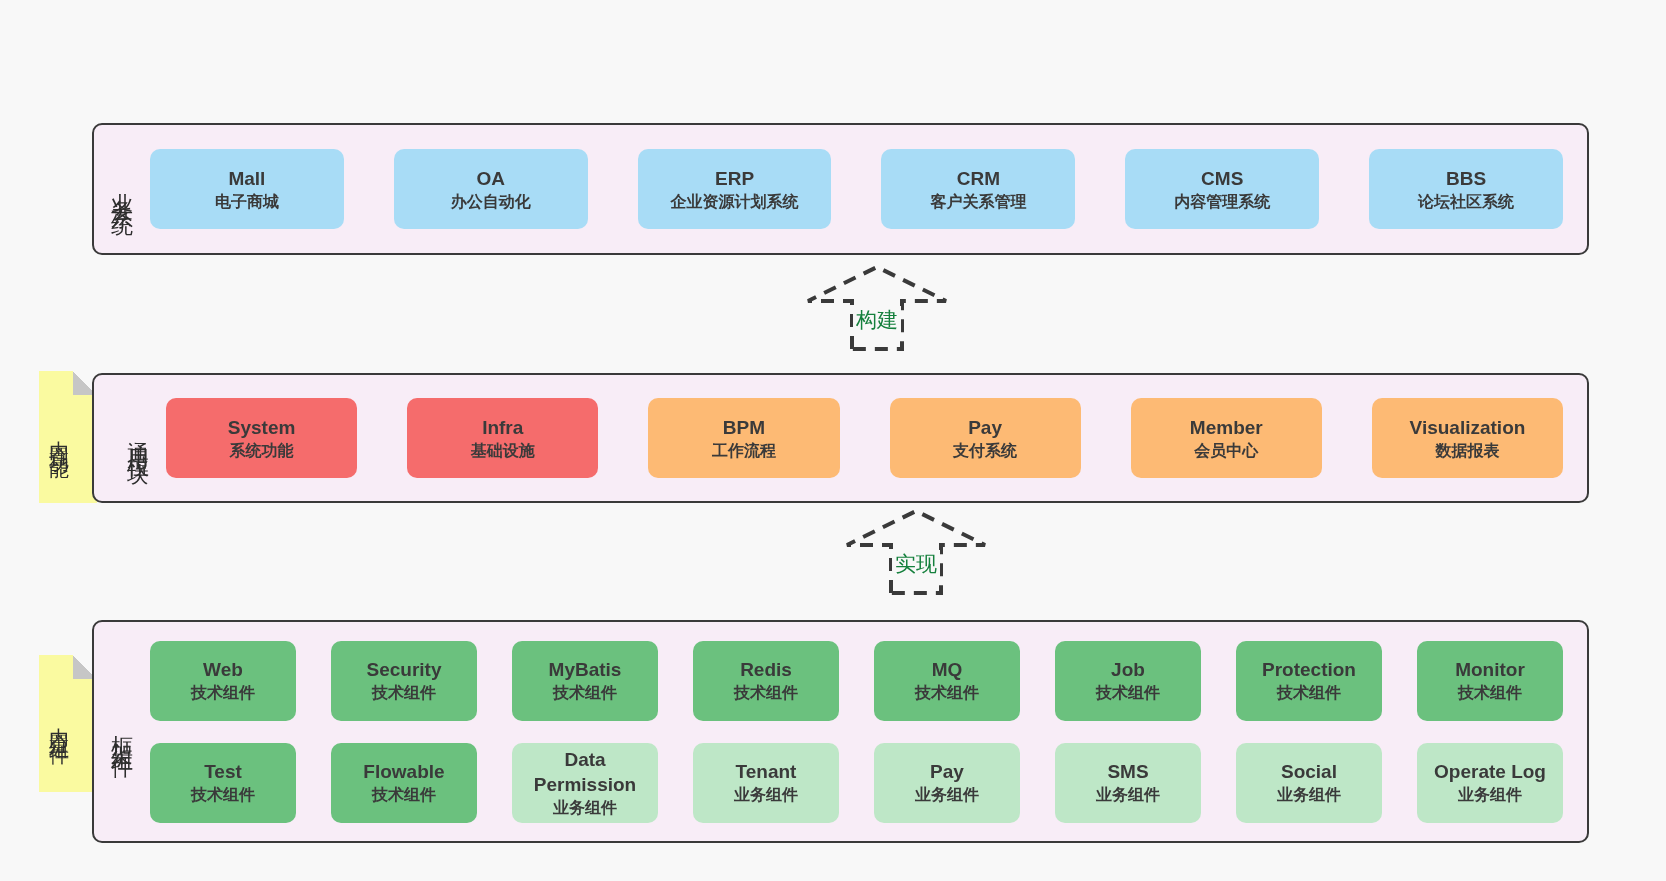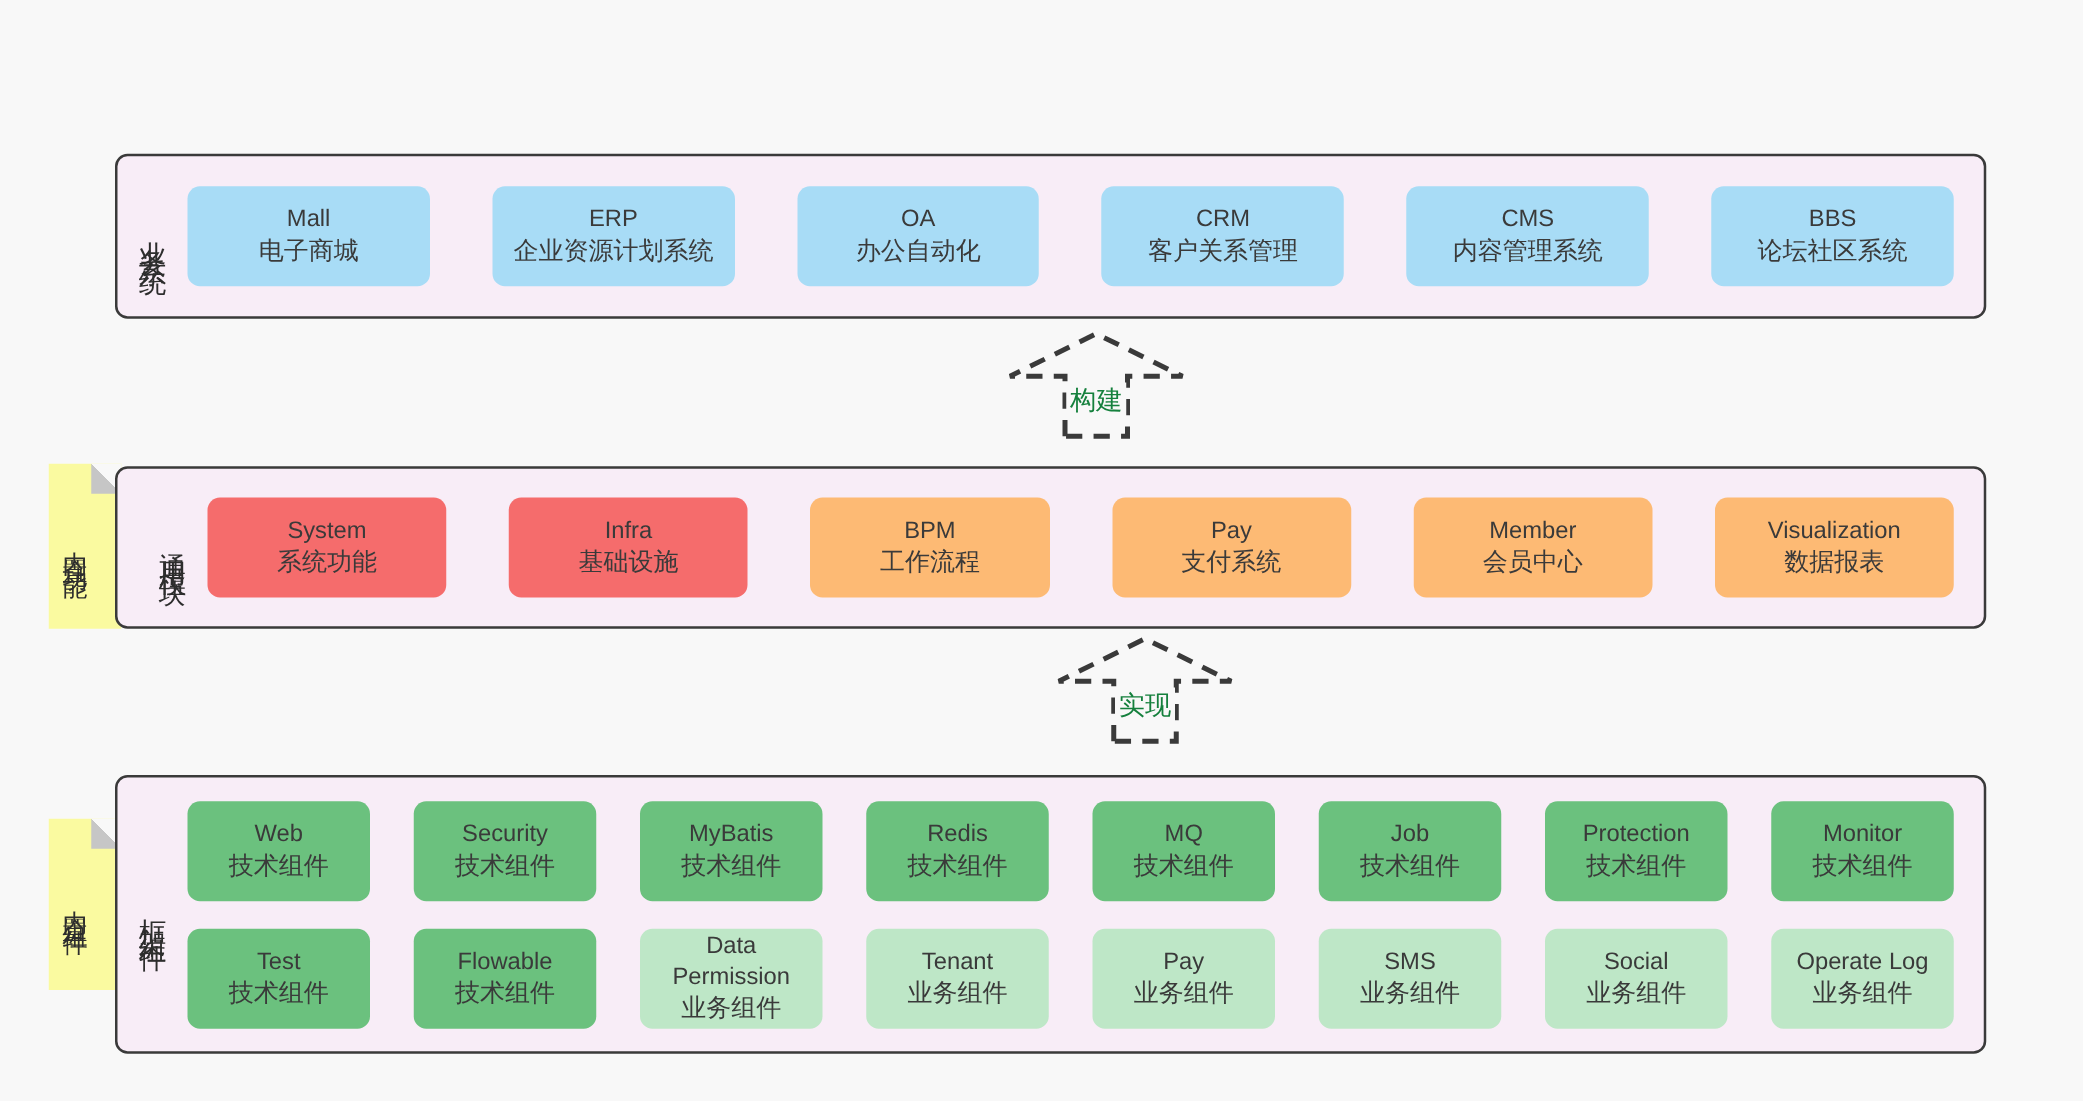--- a/index.html
+++ b/index.html
@@ -18,23 +18,23 @@
   .layer-label { flex:0 0 56px; display:flex; align-items:center; justify-content:center; }
   .layer-label span { writing-mode:vertical-rl; text-orientation:upright;
                       font-size:22px; letter-spacing:7px; color:#2d2d2d; }
 
   .box-row  { flex:1; display:flex; gap:50px; padding-right:24px; }
   .box-grid { flex:1; display:flex; flex-direction:column; gap:22px; padding-right:24px; }
   .box-grid .box-row { padding-right:0; gap:35px; }
 
   .box { flex:1; min-width:0; height:80px; border-radius:10px;
          display:flex; flex-direction:column; align-items:center; justify-content:center;
-         text-align:center; line-height:1.32; padding:2px 6px; }
+         text-align:center; line-height:1.32; padding:2px 6px;font-weight:bold; }
   .box .en { font-size:19px; }
-  .box .cn { font-size:20px; }
+  .box .cn { font-size:16px; }
   .v-blue        { background:#a8dcf6; }
   .v-red         { background:#f56c6c; }
   .v-pink        { background:#fdba74; }
   .v-green       { background:#6bc17e; }
   .v-green-light { background:#bee7c7; }
 
   
   .sticky { position:absolute; left:39px; width:58px; background:#fafaa0;
             display:flex; align-items:center; justify-content:center; z-index:1; }
   #sticky-modules    { top:371px; height:132px; }
@@ -71,26 +71,26 @@
   <div class="layer" id="layer-business">
     <div class="layer-label">
       <span>业务系统</span>
     </div>
     <div class="box-row">
         <div class="box v-blue">
           <div class="en">Mall</div>
           <div class="cn">电子商城</div>
         </div>
         <div class="box v-blue">
+          <div class="en">OA</div>
+          <div class="cn">办公自动化</div>
+        </div>
+        <div class="box v-blue">
           <div class="en">ERP</div>
           <div class="cn">企业资源计划系统</div>
-        </div>
-        <div class="box v-blue">
-          <div class="en">OA</div>
-          <div class="cn">办公自动化</div>
         </div>
         <div class="box v-blue">
           <div class="en">CRM</div>
           <div class="cn">客户关系管理</div>
         </div>
         <div class="box v-blue">
           <div class="en">CMS</div>
           <div class="cn">内容管理系统</div>
         </div>
         <div class="box v-blue">

